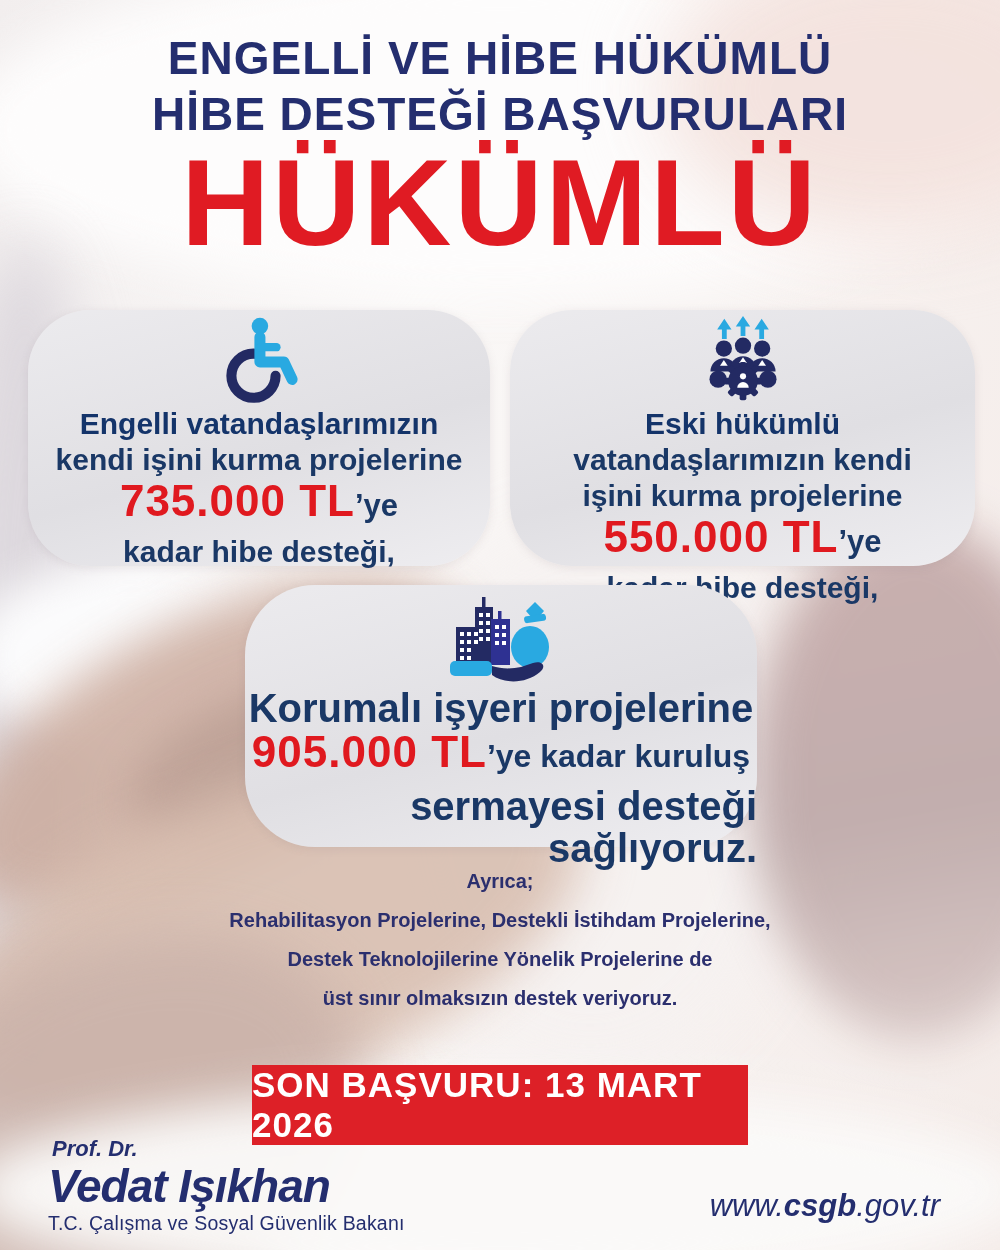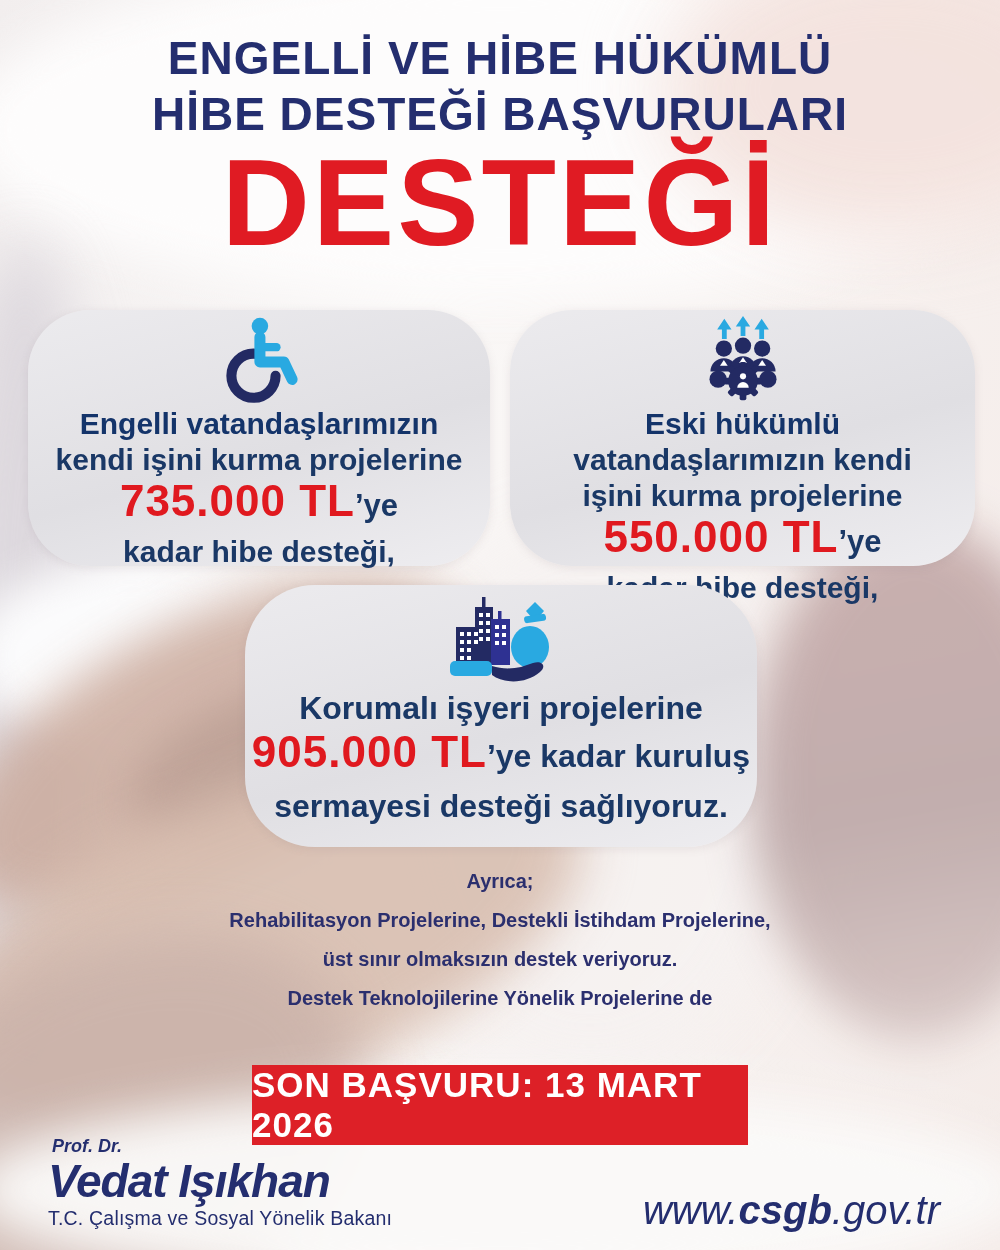--- a/index.html
+++ b/index.html
@@ -52,41 +52,41 @@
   }
   .card-left {left:28px; top:310px;width:462px;height:256px;padding-top:6px;box-sizing:border-box;}
   .card-right{left:510px;top:310px;width:465px;height:256px;padding-top:6px;box-sizing:border-box;}
   .card-mid  {left:245px;top:585px;width:512px;height:262px;padding-top:10px;box-sizing:border-box;border-radius:70px;}
   .card .icon{height:92px;display:flex;align-items:flex-end;justify-content:center;}
   .card .lead{font-weight:800;font-size:30px;line-height:36px;color:#14346a;}
   .card .txt{font-weight:600;font-size:30px;line-height:36px;}
   .card .amount-line{line-height:46px;}
   .amount{font-weight:800;font-size:44px;color:#e0191f;letter-spacing:1px;}
   .amount-suffix{font-weight:700;font-size:31px;color:#1a3866;}
-  .card-mid .txt{font-size:32px;line-height:42px;}
+  .card-mid .txt{font-size:40px;line-height:42px;}
   .card-mid .amount-suffix{font-size:32px;}
 
   
   .additional{left:0;top:862px;width:1000px;text-align:center;color:#2b2f6e;
     font-size:20px;font-weight:700;line-height:39px;}
   .additional .mix-normal{font-weight:600;}
   .additional .mix-bold{font-weight:800;}
 
   
   .banner{left:252px;top:1065px;width:496px;height:80px;background:#dd2027;
     display:flex;align-items:center;justify-content:center;}
   .banner span{color:#ffffff;font-size:35px;font-weight:800;letter-spacing:1px;}
 
   
   .signature{left:48px;top:1136px;color:#242e6f;}
-  .sig-prefix{font-style:italic;font-weight:600;font-size:18px;margin-left:4px;}
+  .sig-prefix{font-style:italic;font-weight:600;font-size:22px;margin-left:4px;}
   .sig-name{font-style:italic;font-weight:800;font-size:46px;line-height:48px;letter-spacing:-1px;}
   .sig-role{font-weight:500;font-size:19.5px;margin-top:2px;letter-spacing:.2px;}
   .website{left:0;top:1188px;width:940px;text-align:right;color:#242e6f;
-    font-size:40px;font-style:italic;font-weight:500;}
+    font-size:31px;font-style:italic;font-weight:500;}
   .website b{font-weight:800;}
 </style>
 </head>
 <body>
 
 <div class="poster">
 
   <div class="bg">
     <div class="bg-top-white"></div>
     <div class="bg-top-right-pink"></div>
@@ -97,21 +97,21 @@
     <div class="bg-hand1"></div>
     <div class="bg-knuckle"></div>
     <div class="bg-hand2"></div>
     <div class="bg-hand3"></div>
     <div class="bg-bottom-light"></div>
   </div>
 
   <header class="layer headline">
     <div class="line">ENGELLİ VE HİBE HÜKÜMLÜ</div>
     <div class="line">HİBE DESTEĞİ BAŞVURULARI</div>
-    <div class="big">DESTEĞİ</div>
+    <div class="big">HÜKÜMLÜ</div>
   </header>
 
   <section class="layer card card-left">
     <div class="icon">
       <svg width="92" height="90" viewBox="0 0 100 96">
         <circle cx="44" cy="64" r="24" fill="none" stroke="#232a63" stroke-width="11" stroke-dasharray="119 33" stroke-linecap="round"></circle>
         <circle cx="51" cy="10" r="9" fill="#29a9e1"></circle>
         <path d="M51,22 L51,49 L77,49 L86,68" fill="none" stroke="#29a9e1" stroke-width="12" stroke-linecap="round" stroke-linejoin="round"></path>
         <path d="M51,33 L69,33" fill="none" stroke="#29a9e1" stroke-width="9" stroke-linecap="round"></path>
       </svg>
@@ -213,29 +213,29 @@
       </svg>
     </div>
     <div class="txt">Korumalı işyeri projelerine</div>
     <div class="amount-line"><span class="amount">905.000 TL</span><span class="amount-suffix">’ye kadar kuruluş</span></div>
     <div class="txt">sermayesi desteği sağlıyoruz.</div>
   </section>
 
   <section class="layer additional">
     <div>Ayrıca;</div>
     <div>Rehabilitasyon Projelerine, Destekli İstihdam Projelerine,</div>
+    <div>Destek Teknolojilerine Yönelik Projelerine de</div>
     <div><span class="mix-normal">üst sınır olmaksızın </span><span class="mix-bold">destek veriyoruz.</span></div>
-    <div>Destek Teknolojilerine Yönelik Projelerine de</div>
   </section>
 
   <div class="layer banner">
     <span>SON BAŞVURU: 13 MART 2026</span>
   </div>
 
   <footer class="layer signature">
     <div class="sig-prefix">Prof. Dr.</div>
     <div class="sig-name">Vedat Işıkhan</div>
-    <div class="sig-role">T.C. Çalışma ve Sosyal Yönelik Bakanı</div>
+    <div class="sig-role">T.C. Çalışma ve Sosyal Güvenlik Bakanı</div>
   </footer>
 
   <div class="layer website"><span>www.</span><b>csgb</b><span>.gov.tr</span></div>
 
 </div>
 
 </body></html>

